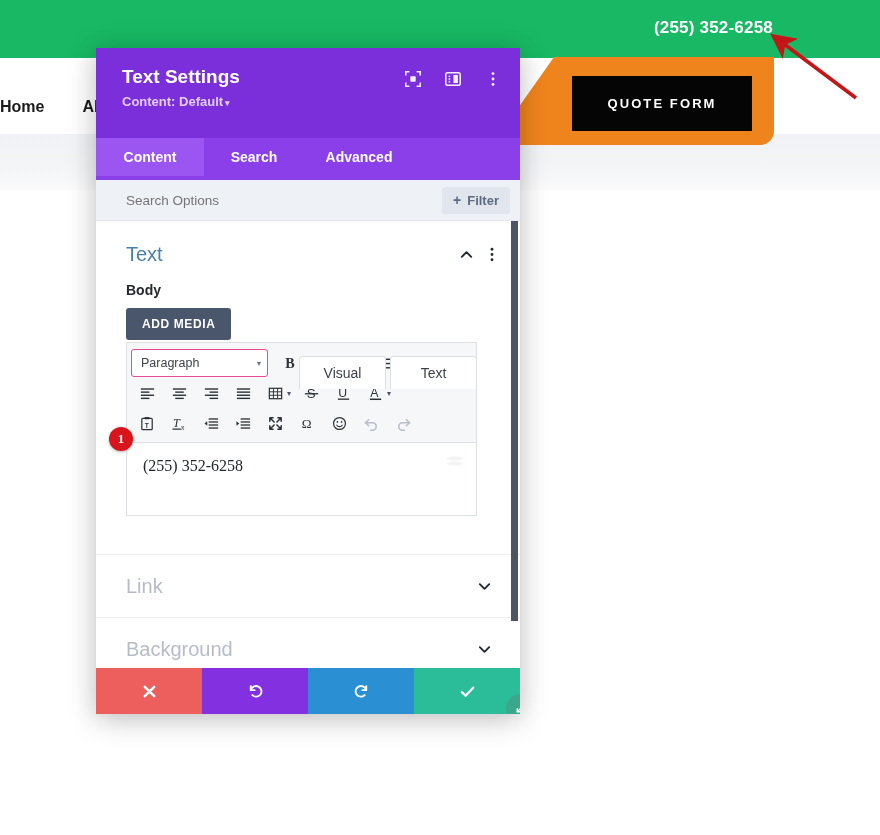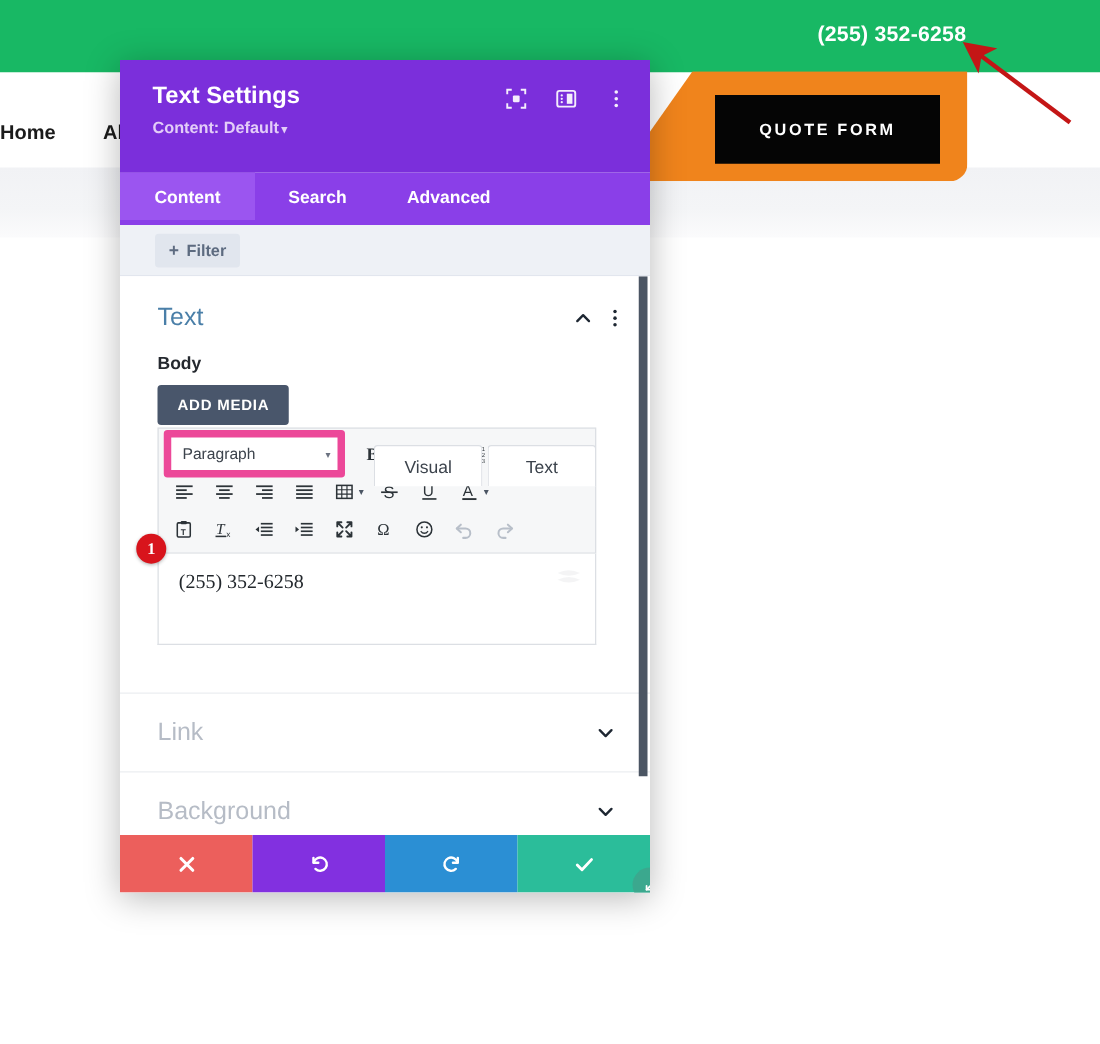--- a/index.html
+++ b/index.html
@@ -148,21 +148,21 @@
   .tb{
     border:1px solid #dcdfe4;background:#f6f7f8;border-radius:0 0 0 0;
     padding:5px 4px 4px 4px;
   }
   .tb-row{display:flex;align-items:center;gap:0px;height:30px;}
   .tb-btn{
     width:32px;height:28px;display:flex;align-items:center;justify-content:center;
     cursor:pointer;
   }
   .para-sel{
-    width:120px;height:26px;background:#ffffff;border:6px solid #ec4899;border-radius:3px;
+    width:120px;height:26px;background:#ffffff;border:1px solid #ec4899;border-radius:3px;
     display:flex;align-items:center;justify-content:space-between;
     padding:0 6px 0 9px;font-size:12.5px;color:#3c434c;margin-right:6px;cursor:pointer;
   }
   .sel-caret{font-size:8px;color:#6b7280;}
   .mini-caret{font-size:8px;color:#4b5563;margin-left:-4px;margin-right:4px;}
 
   .editor-area{
     border:1px solid #dcdfe4;border-top:none;background:#ffffff;
     height:58px;position:relative;padding:14px 16px 0 16px;
     font-family:"Liberation Serif", serif;font-size:16px;color:#23282d;
@@ -257,20 +257,21 @@
     </div>
   </div>
 
   <div class="tabs">
     <div class="tab t0">Content</div>
     <div class="tab t1">Search</div>
     <div class="tab t2">Advanced</div>
   </div>
 
   <div class="searchbar">
+    <input class="search-input" type="text" placeholder="Search Options" style="">
     <div class="filter-btn">
       <span class="filter-plus">+</span>
       <span>Filter</span>
     </div>
   </div>
 
   <div class="modal-body">
     <div class="scroll-thumb"></div>
 
     <div class="sec-head">

